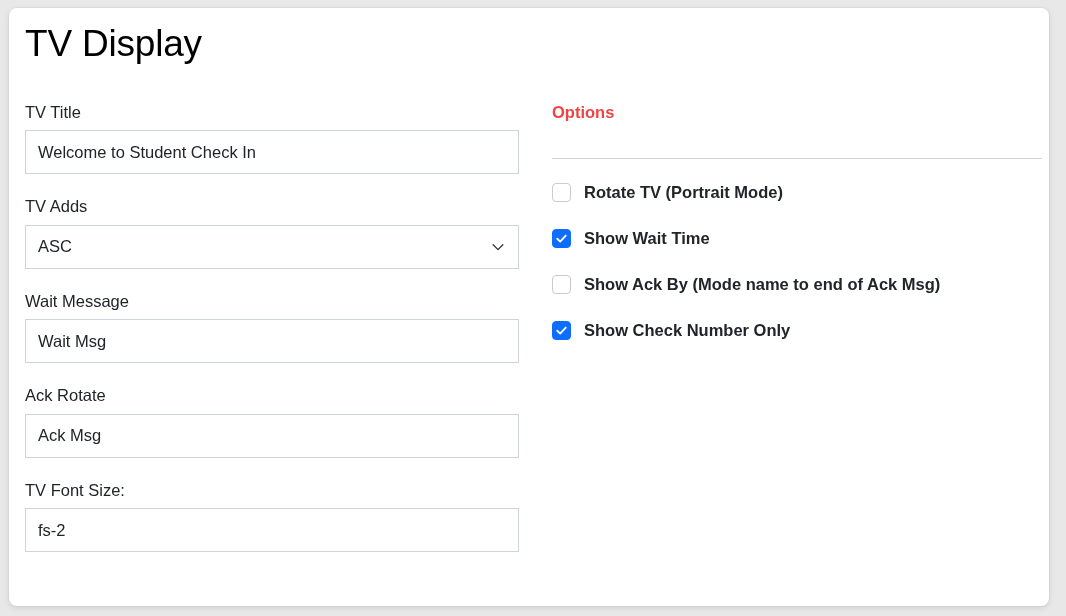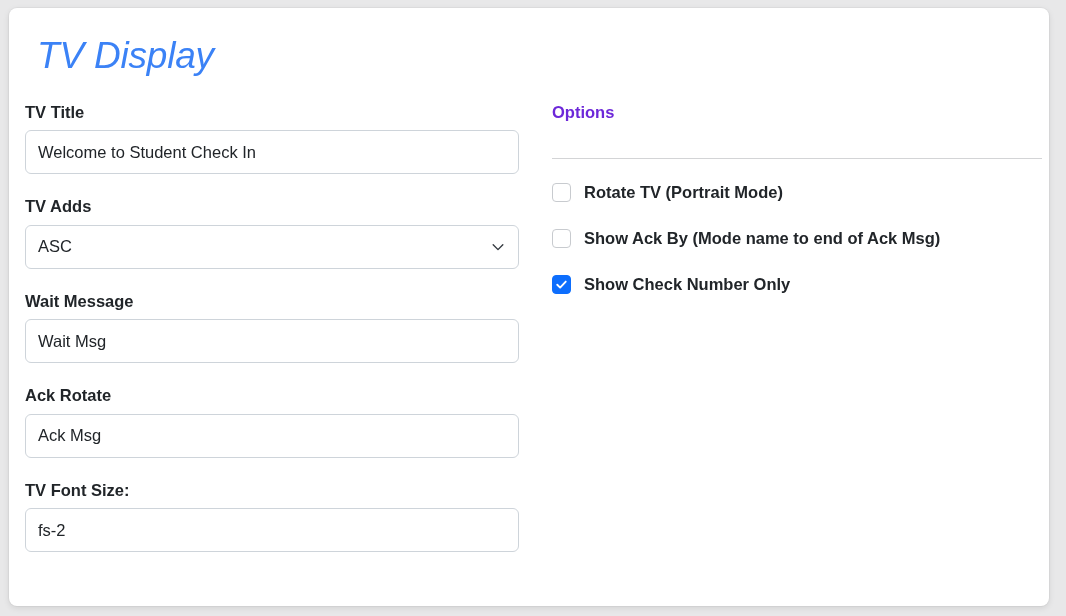--- a/index.html
+++ b/index.html
@@ -40,62 +40,61 @@
     padding: 16px 16px 0 16px;
   }
 
   .page-title {
     position: absolute;
     left: 16px;
     top: 14px;
     font-size: 37px;
     font-weight: 400;
     line-height: 1.2;
-    color: #3b82f6;
+    color: #000000;
     letter-spacing: -0.2px;
-    margin: 12px;
-    white-space: nowrap;
-    font-style: italic;
+    margin: 0;
+    white-space: nowrap;
   }
 
   
   .col-left {
     position: absolute;
     left: 16px;
     top: 94px;
     width: 494px;
   }
 
   .field { margin-bottom: 0; }
 
   .field-label {
     display: block;
     font-size: 16.5px;
-    font-weight: bold;
+    font-weight: normal;
     color: #212529;
     line-height: 1.3;
     margin: 0 0 7px 0;
     white-space: nowrap;
   }
 
   .form-control,
   .form-select {
     display: block;
     width: 494px;
     height: 44px;
     padding: 6px 12px;
     font-size: 16.5px;
     font-family: "Liberation Sans", "DejaVu Sans", sans-serif;
     font-weight: 400;
     line-height: 1.5;
     color: #212529;
     background-color: #ffffff;
     background-clip: padding-box;
     border: 1px solid #ced4da;
-    border-radius: 6px;
+    border-radius: 0;
     outline: none;
     appearance: none;
     -webkit-appearance: none;
   }
 
   .select-wrap {
     position: relative;
     width: 494px;
   }
 
@@ -118,21 +117,21 @@
   .col-right {
     position: absolute;
     left: 543px;
     top: 94px;
     width: 490px;
   }
 
   .options-heading {
     font-size: 16.5px;
     font-weight: bold;
-    color: #6d28d9;
+    color: #ef4444;
     line-height: 1.3;
     margin: 0;
     white-space: nowrap;
   }
 
   .divider {
     width: 490px;
     height: 1px;
     background: #d3d4d6;
     margin: 35px 0 0 0;
@@ -227,20 +226,26 @@
 
       <div class="col-right">
         <div class="options-heading">Options</div>
         <hr class="divider">
         <div class="check-list" id="check-list">
             <div class="check-row">
               <span class="checkbox"></span>
               <span class="check-label">Rotate TV (Portrait Mode)</span>
             </div>
             <div class="check-row">
+              <span class="checkbox checked"><span><svg class="tick" viewBox="0 0 20 20" aria-hidden="true">
+                    <path d="M5 10.3 L8.4 13.6 L15 6.6" fill="none" stroke="#ffffff" stroke-width="2.2" stroke-linecap="round" stroke-linejoin="round"></path>
+                  </svg></span></span>
+              <span class="check-label">Show Wait Time</span>
+            </div>
+            <div class="check-row">
               <span class="checkbox"></span>
               <span class="check-label">Show Ack By (Mode name to end of Ack Msg)</span>
             </div>
             <div class="check-row">
               <span class="checkbox checked"><span><svg class="tick" viewBox="0 0 20 20" aria-hidden="true">
                     <path d="M5 10.3 L8.4 13.6 L15 6.6" fill="none" stroke="#ffffff" stroke-width="2.2" stroke-linecap="round" stroke-linejoin="round"></path>
                   </svg></span></span>
               <span class="check-label">Show Check Number Only</span>
             </div>
           </div>

